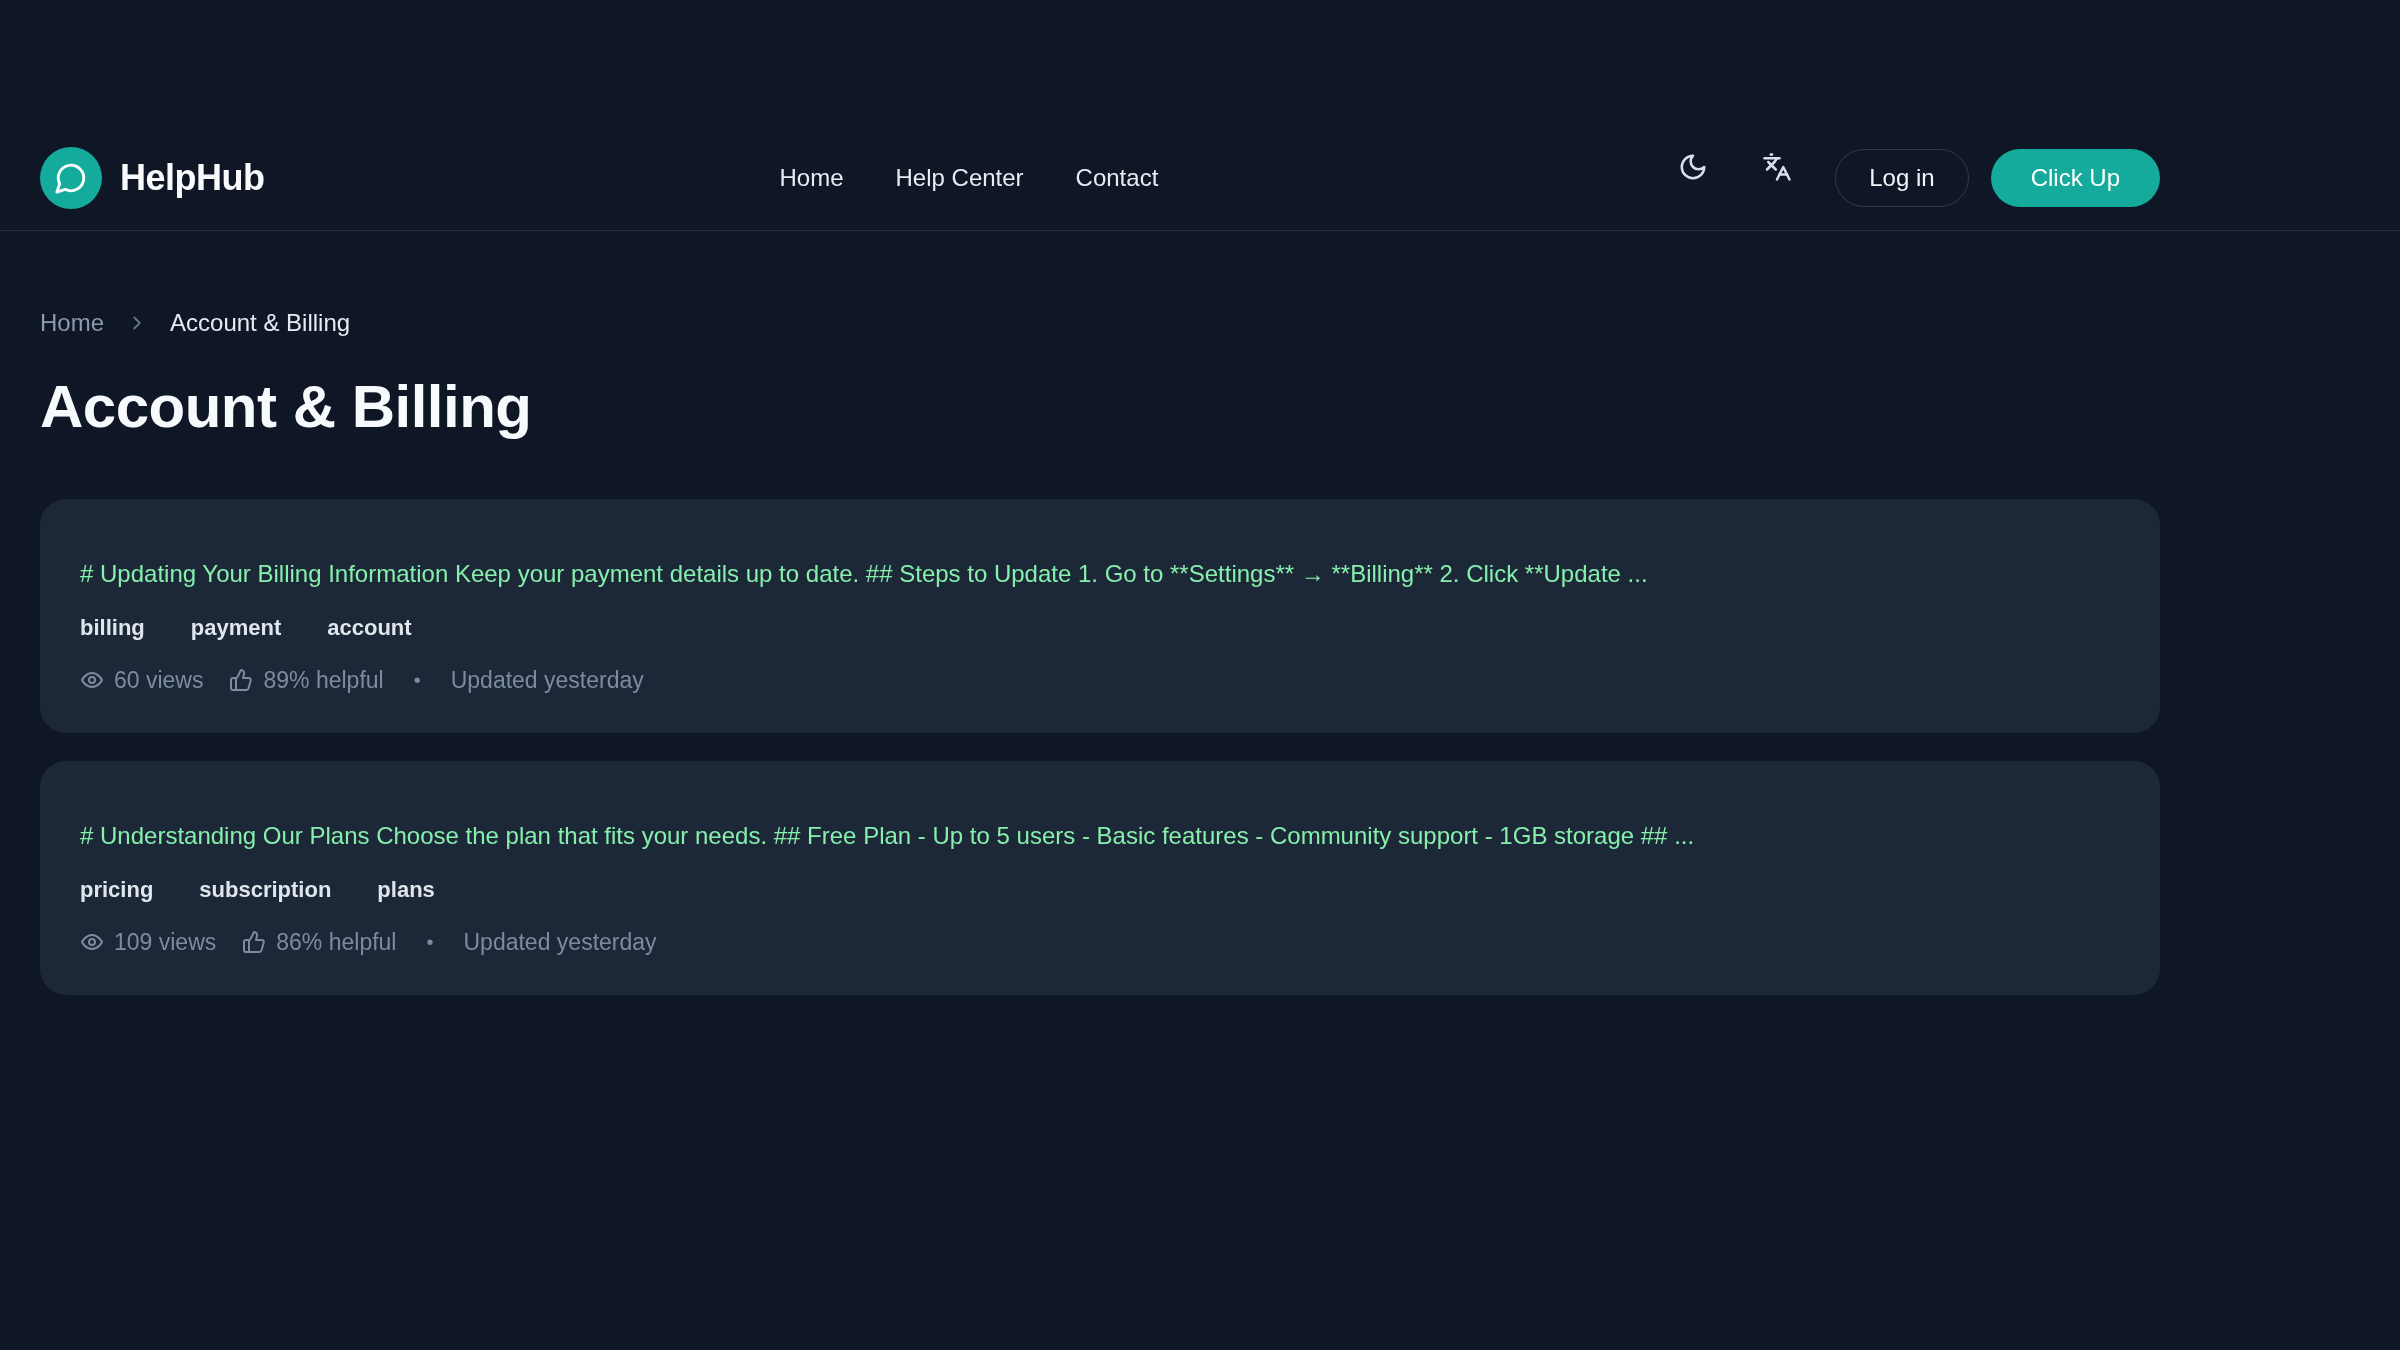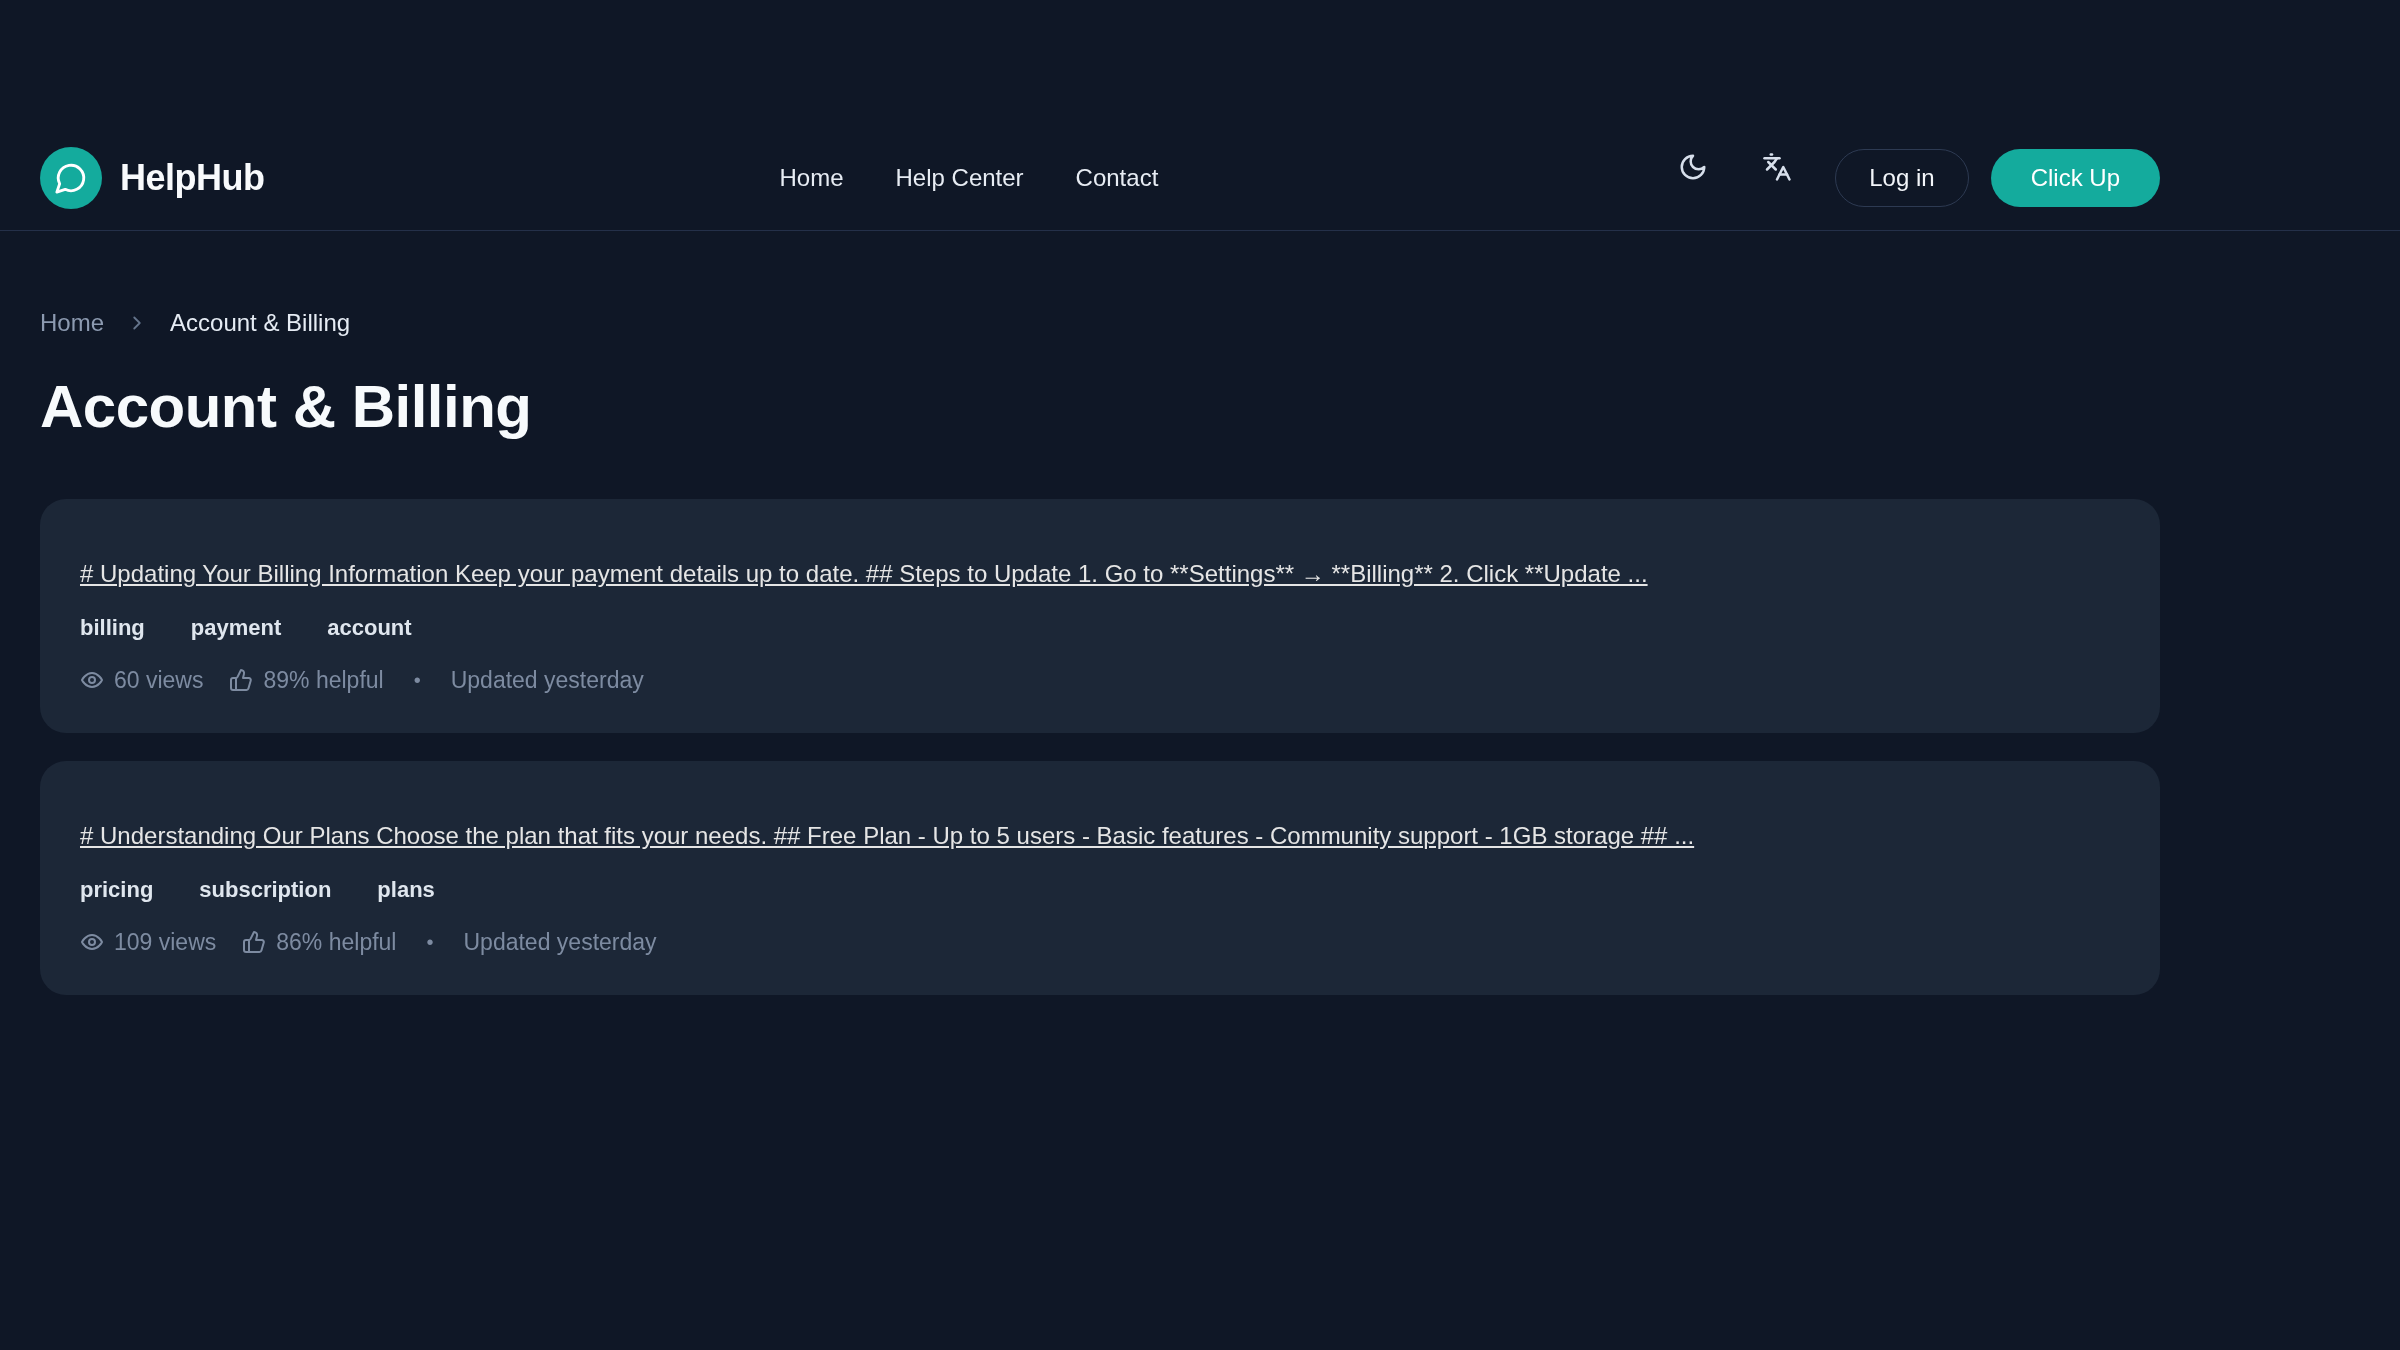--- a/index.html
+++ b/index.html
@@ -58,22 +58,22 @@
   }
   .page-subtitle { margin-top:24px; font-size:29px; line-height:40px; color:#93a1b7; }
 
   .cards { margin-top:56px; display:flex; flex-direction:column; gap:28px; }
   .card {
     background:#1c2737; border-radius:26px;
     padding:40px 40px 38px; cursor:pointer;
   }
   .card-title { font-size:30px; line-height:36px; font-weight:600; color:#eff4f9; }
   .card-excerpt {
-    margin-top:20px; font-size:24px; line-height:30px; color:#e5e5e5;
-    white-space:nowrap; overflow:hidden;text-decoration:underline;
+    margin-top:20px; font-size:24px; line-height:30px; color:#86efac;
+    white-space:nowrap; overflow:hidden;
   }
   .card-tags { margin-top:26px; display:flex; gap:46px; }
   .tag { font-size:22px; line-height:26px; font-weight:700; color:#dfe6ee; }
   .card-stats {
     margin-top:24px; display:flex; align-items:flex-start; gap:26px;
     font-size:23px; line-height:30px; color:#7d8ba1;
   }
   .stat { display:flex; align-items:center; gap:10px; }
   .stat svg { flex:none; }
   .dot-sep { font-size:20px; padding:0 4px; }

